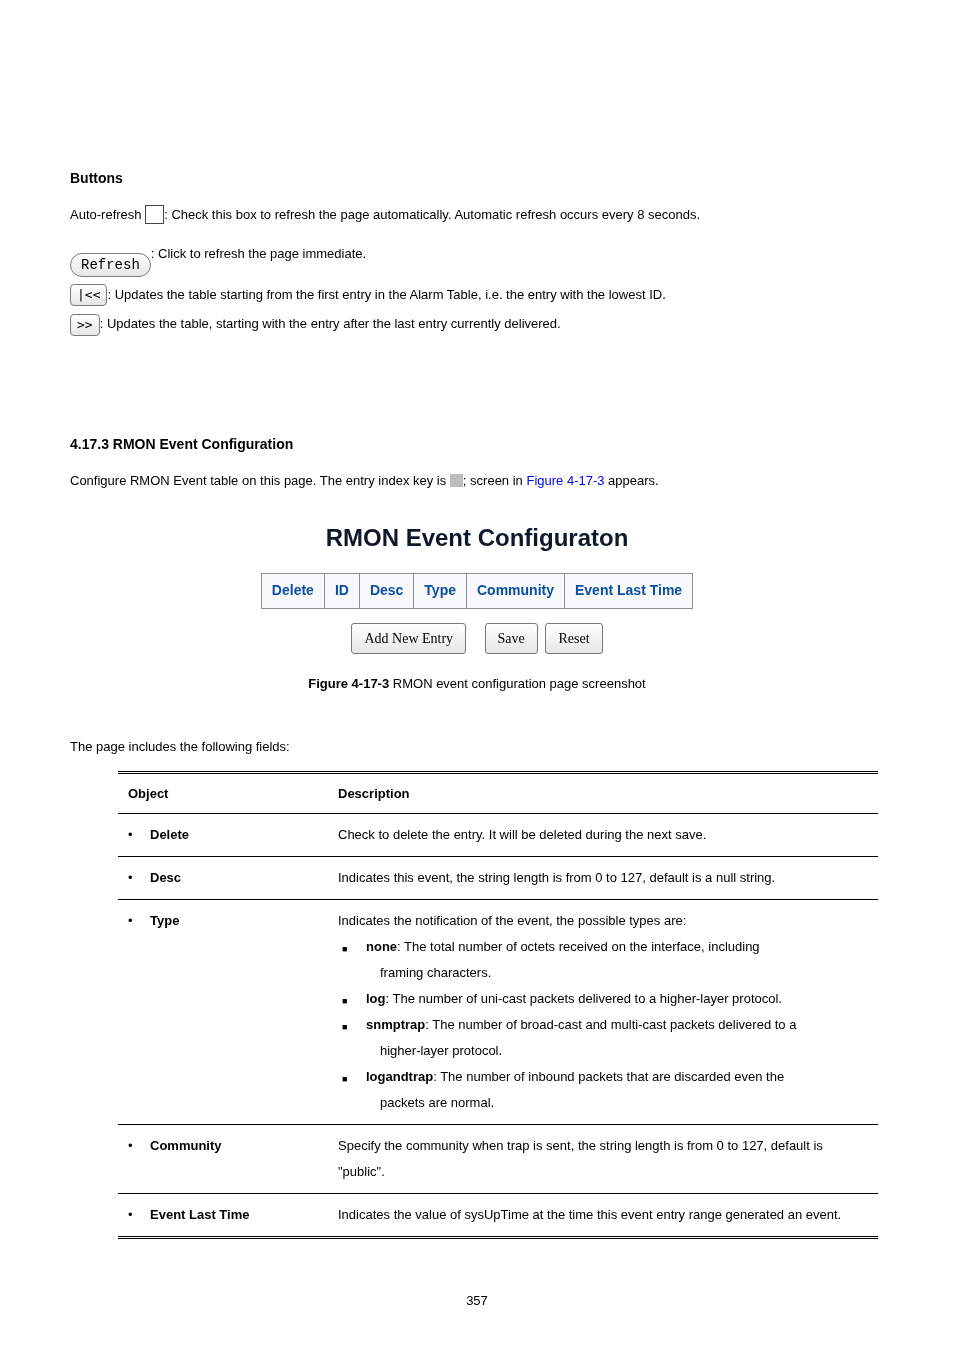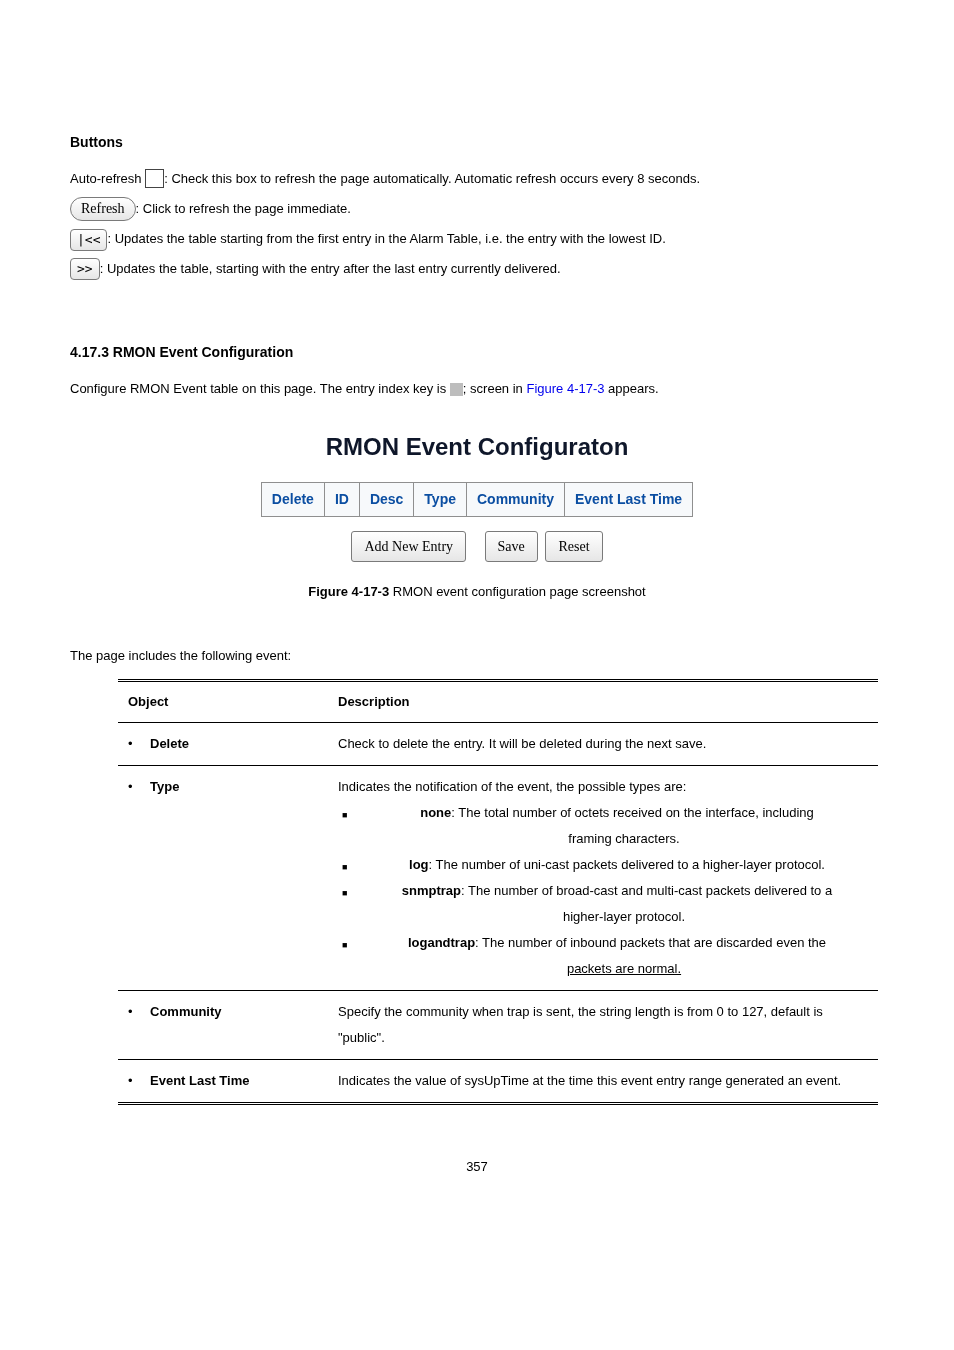--- a/index.html
+++ b/index.html
@@ -10,44 +10,45 @@
     padding: 70px 70px 40px 70px;
     line-height: 1.8;
     width: 954px;
     box-sizing: border-box;
     background: #fff;
   }
   .bold { font-weight: bold; }
   .section-heading {
     font-weight: bold;
     font-size: 14px;
-    margin-top: 60px;
+    margin-top: 96px;
     margin-bottom: 12px;
   }
   .link { color: #0000EE; }
   .para { margin: 6px 0; }
   .checkbox {
     display: inline-block;
     width: 17px; height: 17px;
     border: 1px solid #444;
     background: #fff;
     vertical-align: middle;
     position: relative;
     top: -1px;
   }
   .btn {
     display: inline-block;
     border: 1px solid #7a7a7a;
     border-radius: 12px;
     padding: 2px 10px;
-    font-family: Liberation Serif, serif;
+    font-family: Liberation Mono, monospace;
     font-size: 14px;
     background: linear-gradient(#ffffff,#e6e6e6);
     vertical-align: middle;
     line-height: 18px;
+    margin-top: 20px;
   }
   .btn-sq {
     display: inline-block;
     border: 1px solid #7a7a7a;
     border-radius: 4px;
     padding: 2px 6px;
     background: linear-gradient(#ffffff,#e6e6e6);
     vertical-align: middle;
     font-family: monospace;
     font-size: 13px;
@@ -123,21 +124,20 @@
   }
   table.fields tr:last-child td {
     border-bottom: 3px double #000;
   }
   .obj-cell { width: 190px; }
   .bullet-pad { display:inline-block; width:22px; text-align:left; }
   ul.sub {
     list-style: none;
     padding-left: 0;
     margin: 0;
-    text-align: center;
   }
   ul.sub li {
     padding-left: 28px;
     position: relative;
     line-height: 2.0;
   }
   ul.sub li::before {
     content: "\25A0";
     position: absolute;
     left: 4px;
@@ -194,46 +194,50 @@
     &nbsp;&nbsp;
     <span class="fig-btn">Save</span>
     <span class="fig-btn">Reset</span>
   </div>
 </div>
 
 <div class="fig-caption">
   <span class="bold">Figure 4-17-3</span><span> RMON event configuration page screenshot</span>
 </div>
 
-<div class="para">The page includes the following event:</div>
+<div class="para">The page includes the following fields:</div>
 
 <table class="fields">
   <tbody>
       <tr>
     <th class="obj-cell">Object</th>
     <th>Description</th>
   </tr>
   <tr>
     <td class="obj-cell"><span class="bullet-pad">•</span><span class="bold">Delete</span></td>
     <td>Check to delete the entry. It will be deleted during the next save.</td>
+  </tr>
+  <tr>
+    <td class="obj-cell"><span class="bullet-pad">•</span><span class="bold">Desc</span></td>
+    <td>Indicates this event, the string length is from 0 to 127, default is a null string.</td>
   </tr>
   <tr>
     <td class="obj-cell"><span class="bullet-pad">•</span><span class="bold">Type</span></td>
     <td>
       <div>Indicates the notification of the event, the possible types are:</div>
       <ul class="sub">
         <li><span class="bold">none</span><span>: The total number of octets received on the interface, including</span>
           <span class="sub-indent" style="padding-left:14px;">framing characters.</span>
         </li>
         <li><span class="bold">log</span><span>: The number of uni-cast packets delivered to a higher-layer protocol.</span></li>
         <li><span class="bold">snmptrap</span><span>: The number of broad-cast and multi-cast packets delivered to a</span>
           <span class="sub-indent" style="padding-left:14px;">higher-layer protocol.</span>
         </li>
         <li><span class="bold">logandtrap</span><span>: The number of inbound packets that are discarded even the</span>
-          <span class="sub-indent" style="padding-left:14px;text-decoration:underline;">packets are normal.</span>
+          <span class="sub-indent" style="padding-left:14px;">packets are normal.</span>
         </li>
       </ul>
     </td>
   </tr>
   <tr>
     <td class="obj-cell"><span class="bullet-pad">•</span><span class="bold">Community</span></td>
     <td>Specify the community when trap is sent, the string length is from 0 to 127, default is "public".</td>
   </tr>
   <tr>
     <td class="obj-cell"><span class="bullet-pad">•</span><span class="bold">Event Last Time</span></td>

